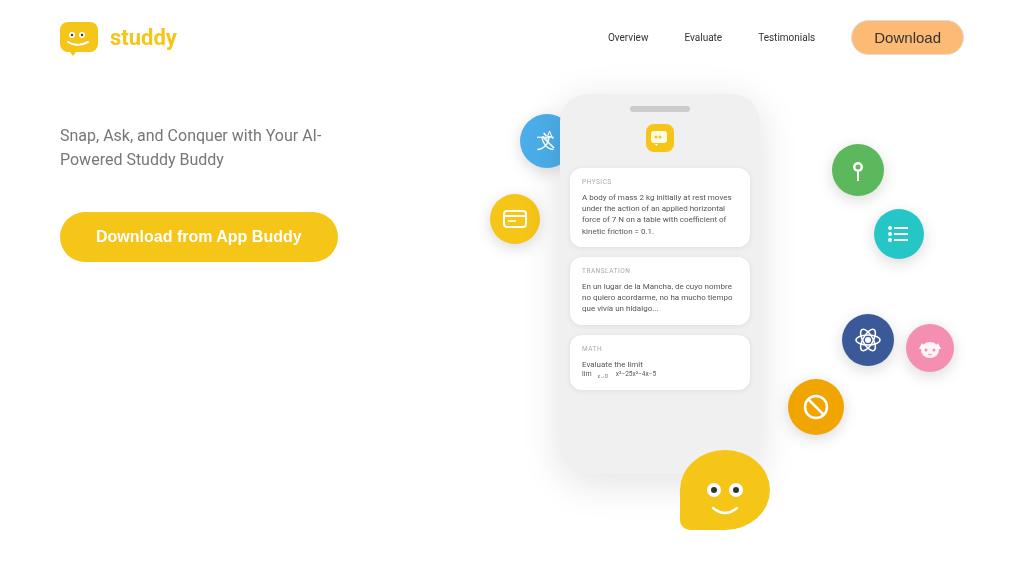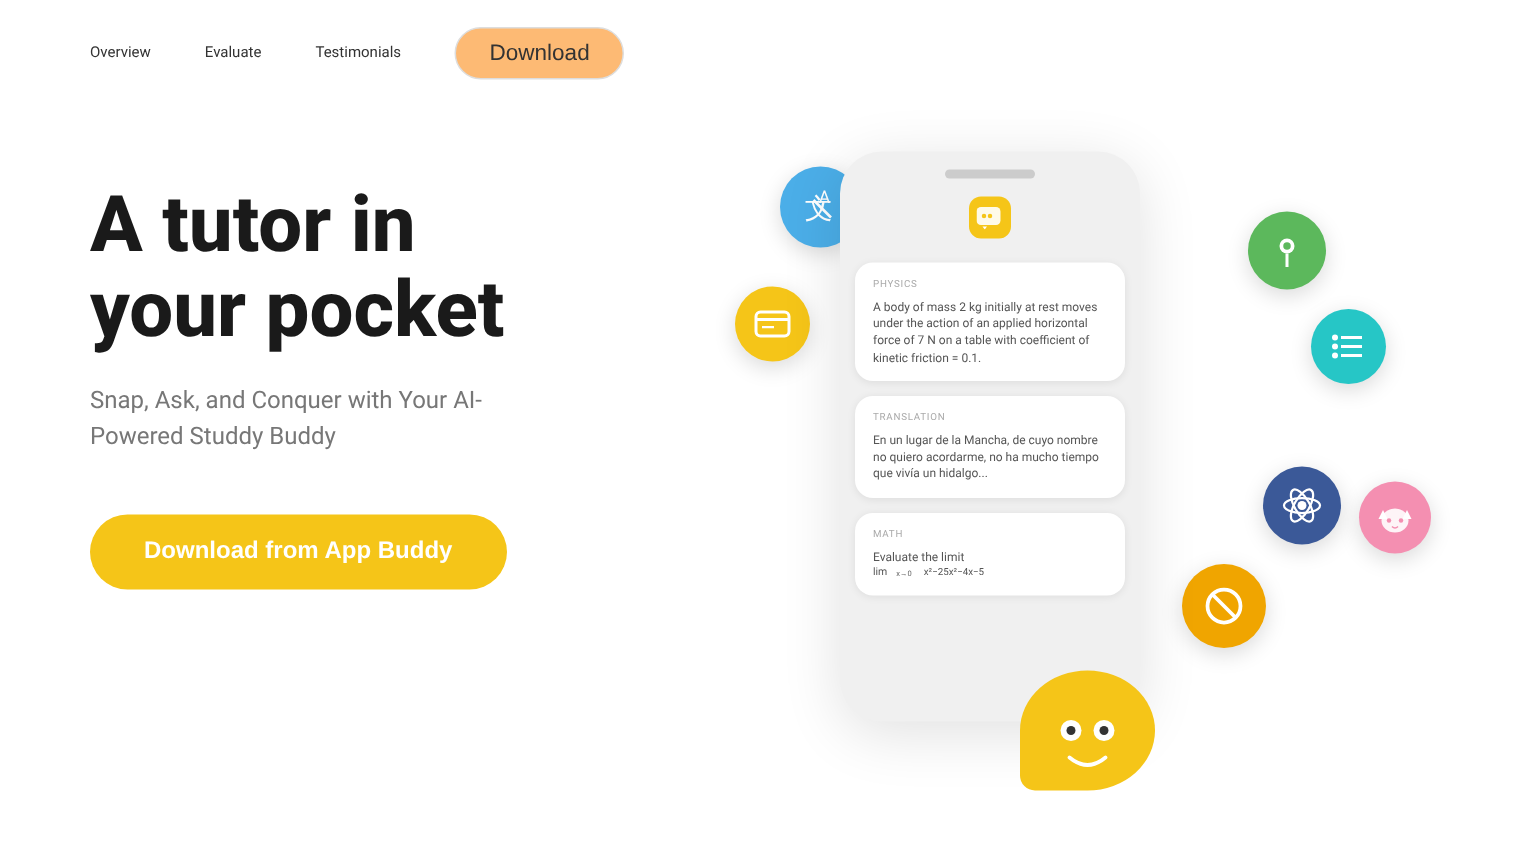--- a/index.html
+++ b/index.html
@@ -95,21 +95,21 @@
     .hero-right {
       flex: 1;
       position: relative;
       height: 100%;
     }
 
     
     .phone-mockup {
       position: absolute;
       left: 80px;
-      top: 10px;
+      top: 0;
       width: 200px;
       height: 380px;
       background: #f0f0f0;
       border-radius: 28px;
       box-shadow: 0 8px 40px rgba(0,0,0,0.12);
       overflow: hidden;
       display: flex;
       flex-direction: column;
       padding: 12px 0 10px 0;
     }
@@ -261,34 +261,42 @@
       width: 6px;
       height: 6px;
       background: #333;
       border-radius: 50%;
     }
   </style>
 </head>
 <body>
 
 <header>
+  <div class="logo">
+    <svg class="logo-icon" viewBox="0 0 42 38">
+      <rect x="0" y="4" width="38" height="30" rx="8" fill="#F5C518"></rect>
+      <circle cx="12" cy="17" r="3" fill="#fff"></circle>
+      <circle cx="12" cy="17" r="1.2" fill="#333"></circle>
+      <circle cx="22" cy="17" r="3" fill="#fff"></circle>
+      <circle cx="22" cy="17" r="1.2" fill="#333"></circle>
+      <path d="M8 24 Q17 30 28 24" stroke="#fff" stroke-width="2" fill="none" stroke-linecap="round"></path>
+      <polygon points="10,34 16,34 13,38" fill="#F5C518"></polygon>
+    </svg>
+    <span class="logo-text">studdy</span>
+  </div>
   <nav>
     <a href="#">Overview</a>
     <a href="#">Evaluate</a>
     <a href="#">Testimonials</a>
     <button class="nav-download-btn">Download</button>
   </nav>
 </header>
 
 <section class="hero">
   <div class="hero-left">
-    <h1 class="hero-title">
-      <span>A tutor in</span><br>
-      <span>your pocket</span>
-    </h1>
     <p class="hero-subtitle">Snap, Ask, and Conquer with Your AI-Powered Studdy Buddy</p>
     <button class="download-btn">Download from App Buddy</button>
   </div>
 
   <div class="hero-right">
 
     <div class="float-icon fi-blue-translate">
       <svg width="28" height="28" viewBox="0 0 24 24" fill="white">
         <text x="3" y="18" font-size="16" fill="white">文</text>
         <text x="11" y="10" font-size="10" fill="white">A</text>

